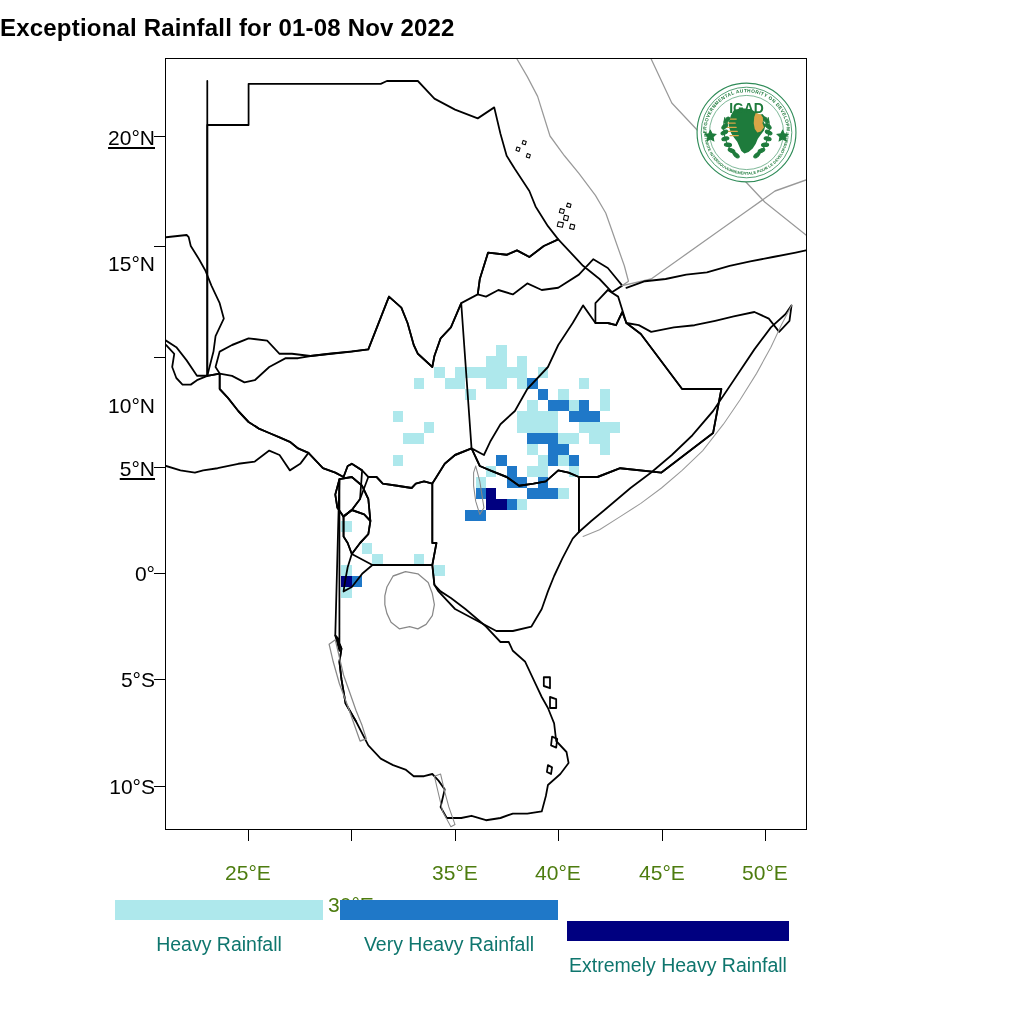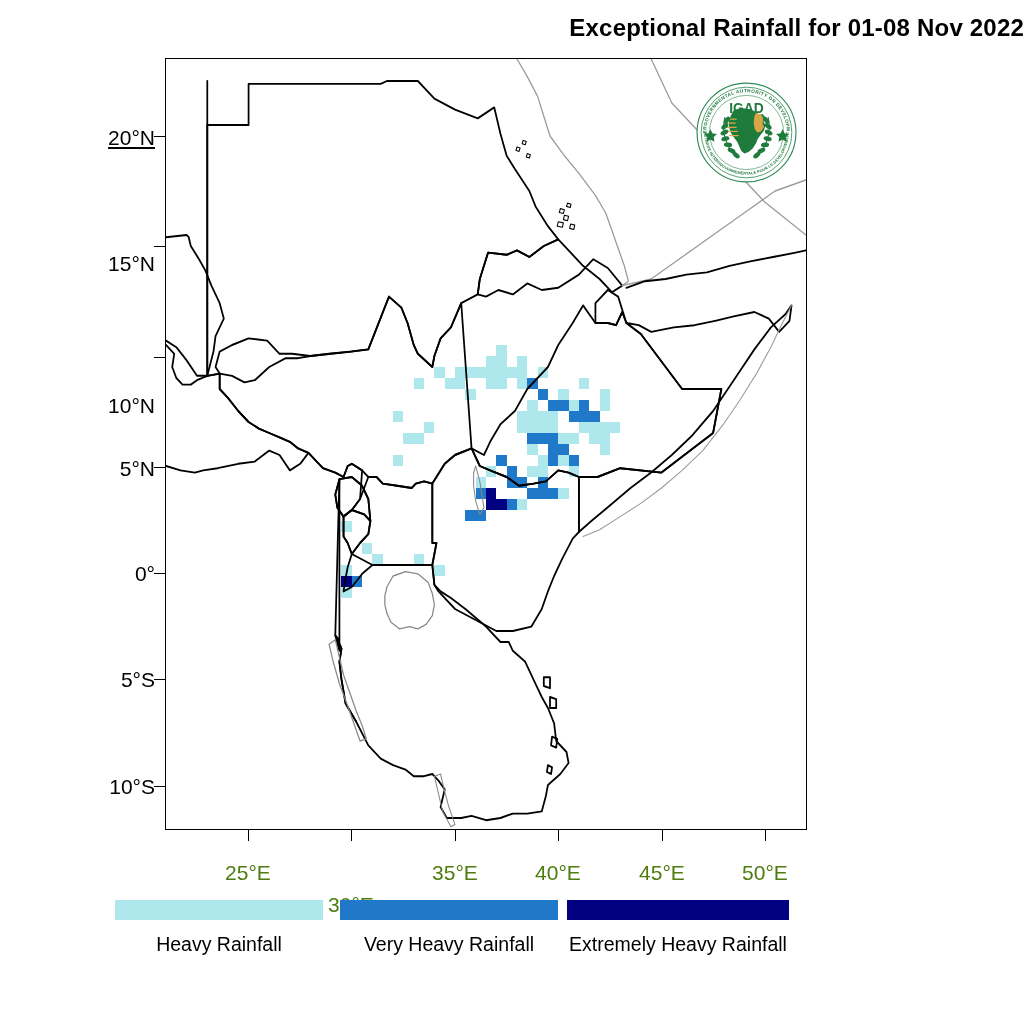--- a/index.html
+++ b/index.html
@@ -8,21 +8,21 @@
     width: 1024px; height: 1024px;
     background: #ffffff;
     font-family: "Liberation Sans", sans-serif;
     overflow: hidden;
   }
   #app { position: relative; width: 1024px; height: 1024px; background:#fff; }
 
   
   #map-title {
     position: absolute; left: 0; top: 14px; width: 1024px;
-    text-align: right;
+    text-align: left;
     font-size: 24px; font-weight: bold; color: #000;
     letter-spacing: 0.2px;
   }
 
   
   #plot-frame {
     position: absolute;
     left: 165px; top: 58px;
     width: 642px; height: 772px;
     border: 1.6px solid #000;
@@ -38,35 +38,35 @@
     position: absolute; text-align: center; width: 100px;
     font-size: 21px; color:#4d7c0f; white-space:nowrap;
   }
 
   
   #legend { position: absolute; left: 0; top: 900px; width: 1024px; height: 70px; }
   .legend-entry { position: absolute; top: 0; }
   .legend-swatch { width: 100%; height: 20px; }
   .legend-label {
     margin-top: 13px; text-align: center;
-    font-size: 19.5px; color: #000000; white-space: nowrap;
+    font-size: 19.5px; color: #0f766e; white-space: nowrap;
   }
 </style>
 </head>
 <body>
 
 <div id="app">
 
   <div id="map-title">Exceptional Rainfall for 01-08 Nov 2022</div>
 
   <div>
     <div class="ylab" style="left:60px; top:126px;text-decoration:underline;">20°N</div>
     <div class="ylab" style="left:60px; top:252px;text-align:right;">15°N</div>
     <div class="ylab" style="left:60px; top:346px;margin-top:48px;">10°N</div>
-    <div class="ylab" style="left:60px; top:457px;">5°N</div>
+    <div class="ylab" style="left:60px; top:457px;text-decoration:underline;">5°N</div>
     <div class="ylab" style="left:60px; top:562px;">0°</div>
     <div class="ylab" style="left:60px; top:668px;">5°S</div>
     <div class="ylab" style="left:60px; top:775px;">10°S</div>
   </div>
   <div>
     <div style="position:absolute;left:154px;top:136px;width:11px;border-top:1.5px solid #000;"></div>
     <div style="position:absolute;left:154px;top:246px;width:11px;border-top:1.5px solid #000;"></div>
     <div style="position:absolute;left:154px;top:357px;width:11px;border-top:1.5px solid #000;"></div>
     <div style="position:absolute;left:154px;top:467px;width:11px;border-top:1.5px solid #000;"></div>
     <div style="position:absolute;left:154px;top:573px;width:11px;border-top:1.5px solid #000;"></div>
@@ -481,19 +481,19 @@
 
   <div id="legend">
     <div class="legend-entry" style="left:115px; width:208px;">
       <div class="legend-swatch" style="background: rgb(174, 232, 236);"></div>
       <div class="legend-label">Heavy Rainfall</div>
     </div>
     <div class="legend-entry" style="left:340px; width:218px;">
       <div class="legend-swatch" style="background: rgb(31, 120, 200);"></div>
       <div class="legend-label">Very Heavy Rainfall</div>
     </div>
-    <div class="legend-entry" style="left:567px; width:222px;">
+    <div class="legend-entry" style="left:567px; width:222px;margin-top:21px;">
       <div class="legend-swatch" style="background: rgb(0, 0, 128);"></div>
       <div class="legend-label">Extremely Heavy Rainfall</div>
     </div>
   </div>
 
 </div>
 
 </body></html>

